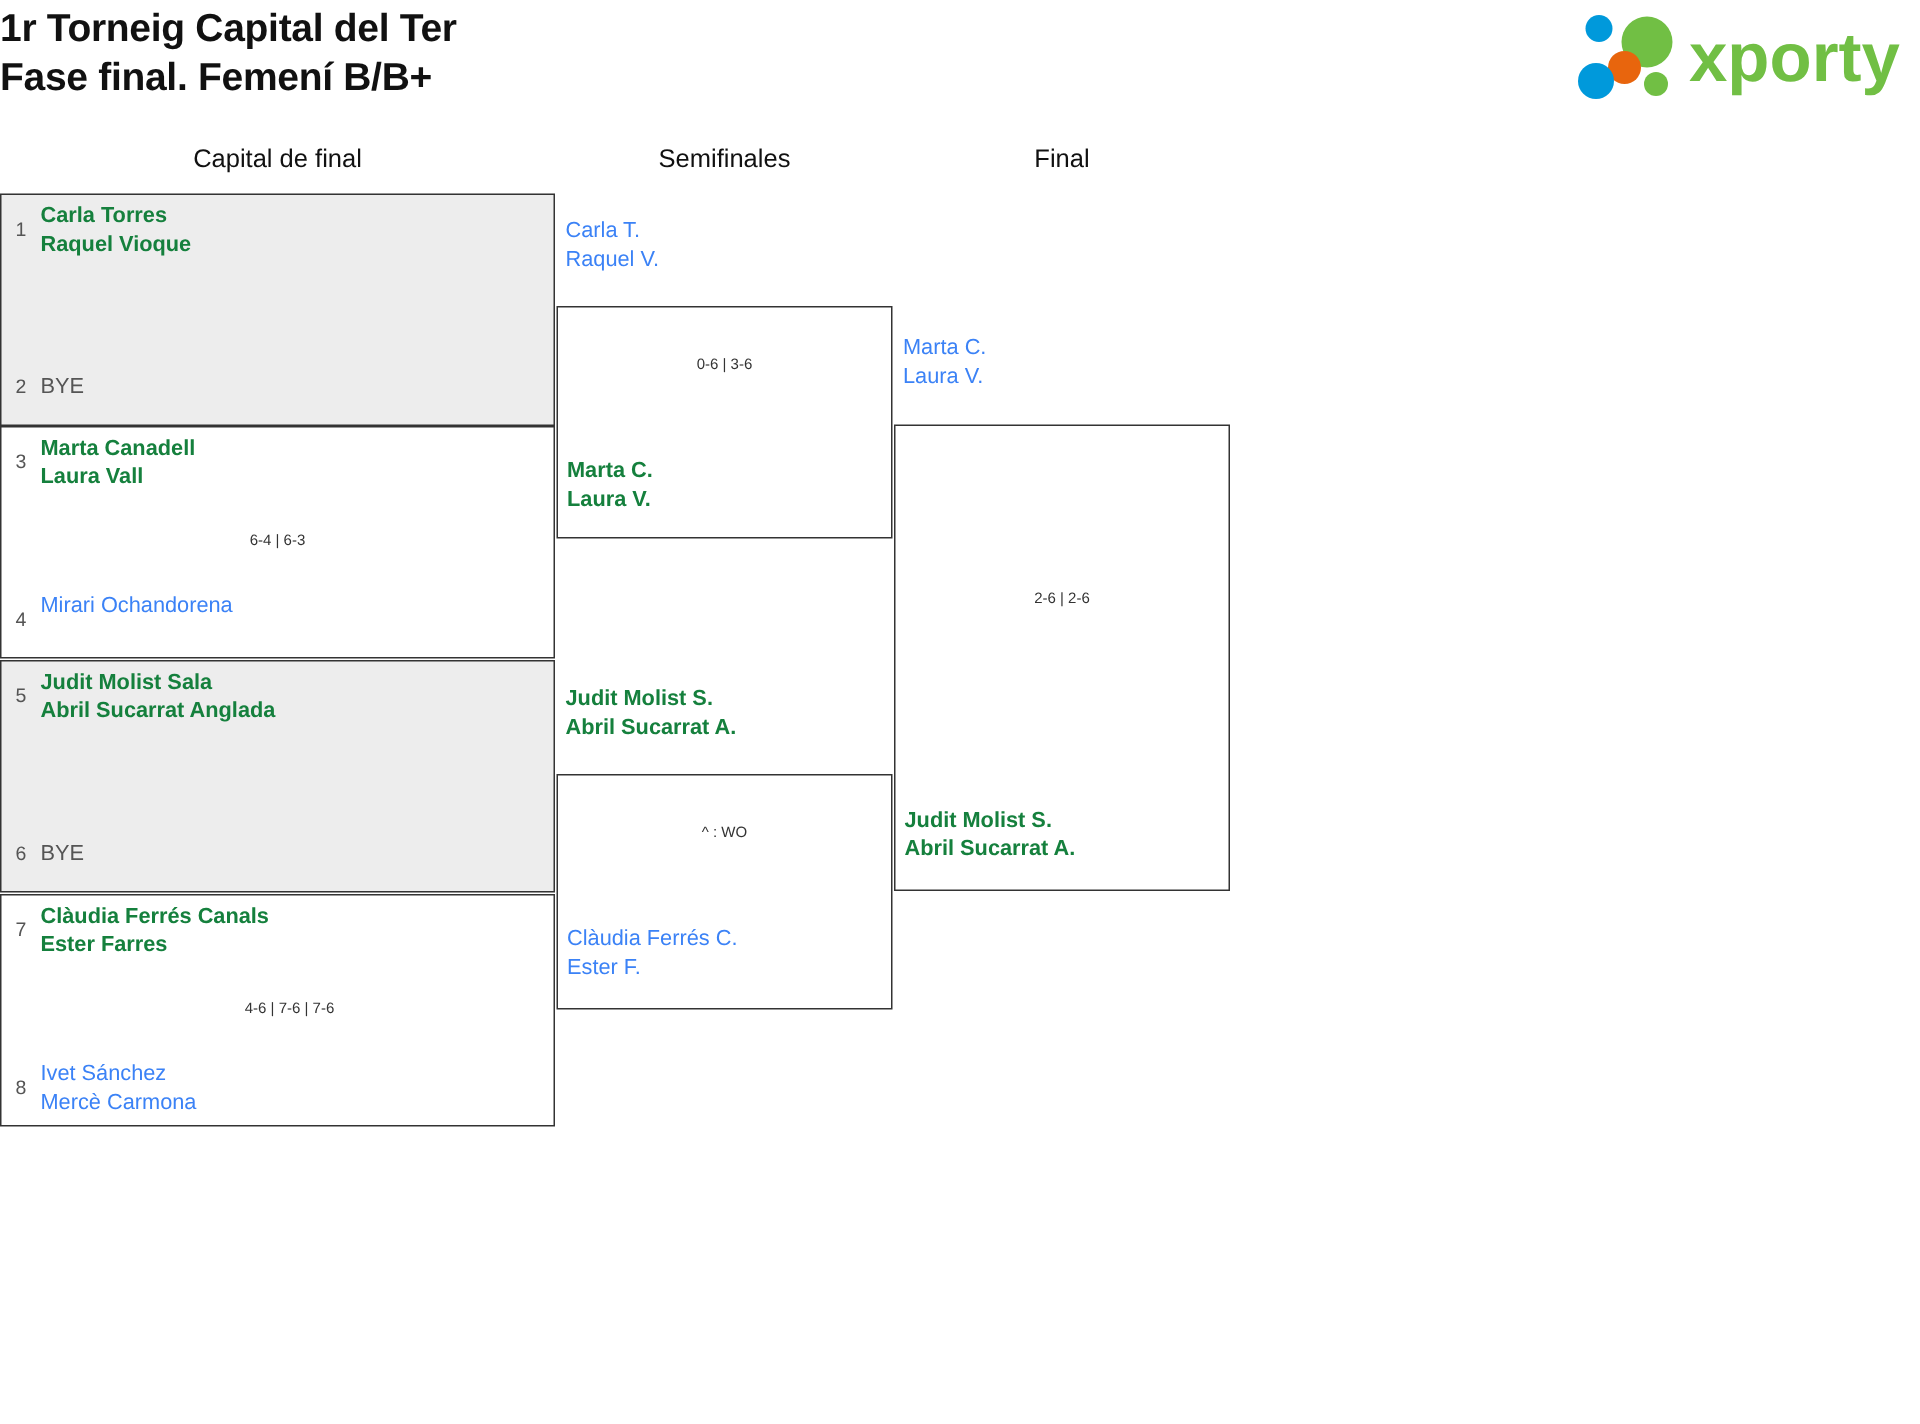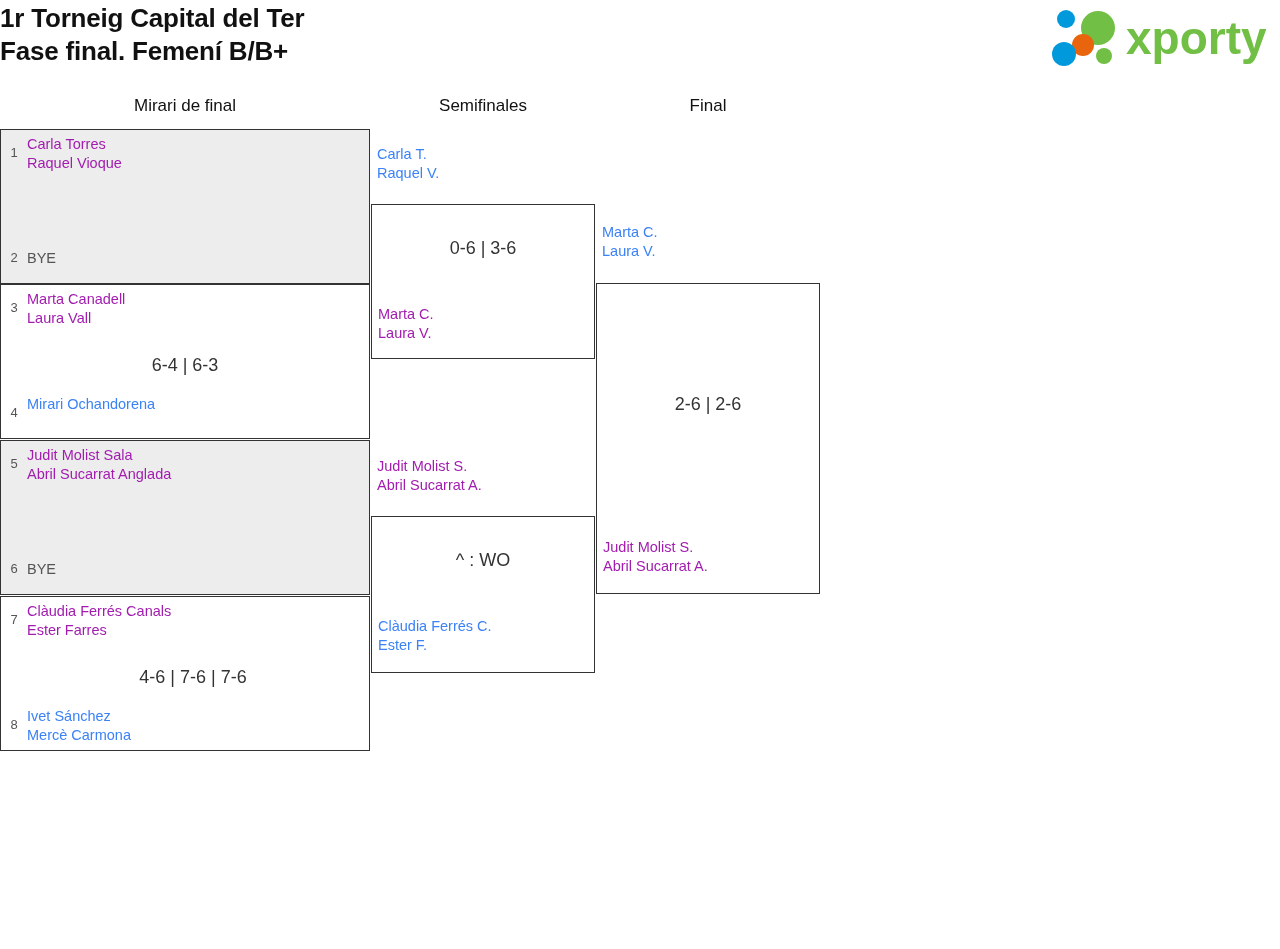--- a/index.html
+++ b/index.html
@@ -47,26 +47,26 @@
   .seed {
     width: 26px; flex: 0 0 26px; text-align: center;
     font-size: 13px; color: #555555; line-height: 18px;
     padding-top: 9px;
   }
   .names { flex: 1 1 auto; }
   .pname {
     font-size: 14.5px; line-height: 18.5px; color: #3b82f6;
     white-space: nowrap;
   }
-  .winner .pname { color: #a21caf; font-weight: 400; }
+  .winner .pname { color: #15803d; font-weight: 700; }
   .bye .pname { color: #555555; }
 
   .score {
     position: absolute; left: 0; width: 100%;
-    text-align: center; font-size: 18px; color: #333333;
+    text-align: center; font-size: 10px; color: #333333;
     white-space: nowrap;
   }
 </style>
 </head>
 <body>
 
 <div id="page">
 
   <div class="title-block">
     <div class="title-line">1r Torneig Capital del Ter</div>
@@ -77,21 +77,21 @@
     <svg width="224" height="64" viewBox="0 0 224 64" xmlns="http://www.w3.org/2000/svg">
       <circle cx="46" cy="24" r="17" fill="#71bf44"></circle>
       <circle cx="14" cy="15" r="9" fill="#0099db"></circle>
       <circle cx="31" cy="41" r="11" fill="#e8650d"></circle>
       <circle cx="12" cy="50" r="12" fill="#0099db"></circle>
       <circle cx="52" cy="52" r="8" fill="#71bf44"></circle>
       <text x="74" y="50" font-family="Liberation Sans, sans-serif" font-size="46" font-weight="700" fill="#71bf44">xporty</text>
     </svg>
   </div>
 
-  <div class="round-head" style="left:0px; top:96px; width:370px;">Mirari de final</div>
+  <div class="round-head" style="left:0px; top:96px; width:370px;">Capital de final</div>
   <div class="round-head" style="left:371px; top:96px; width:224px;">Semifinales</div>
   <div class="round-head" style="left:596px; top:96px; width:224px;">Final</div>
 
   <div class="match shaded" style="left:0px; top:129px; width:370px; height:155px;">
     <div class="team winner" style="top:5px;">
       <div class="seed">1</div>
       <div class="names">
         <div class="pname">Carla Torres</div>
         <div class="pname">Raquel Vioque</div>
       </div>

